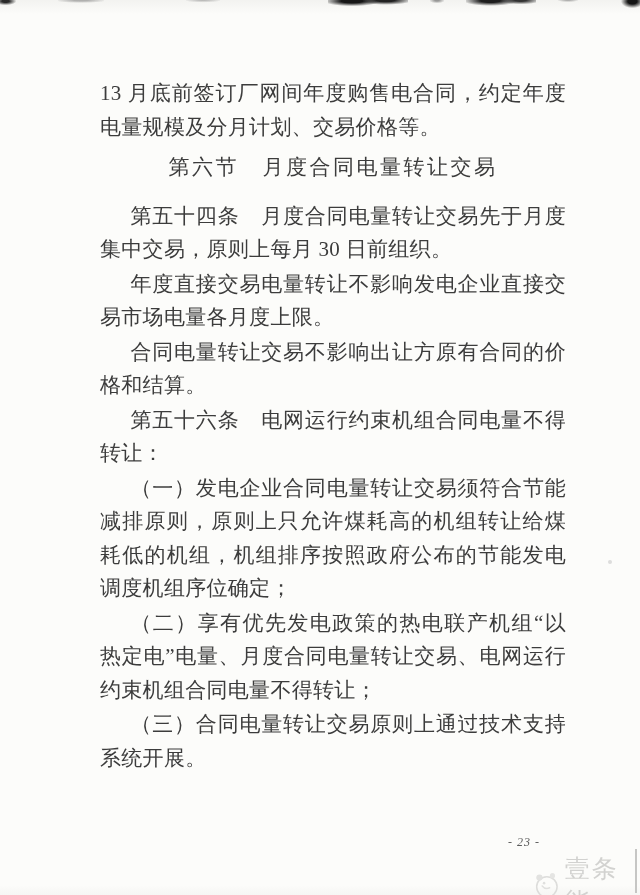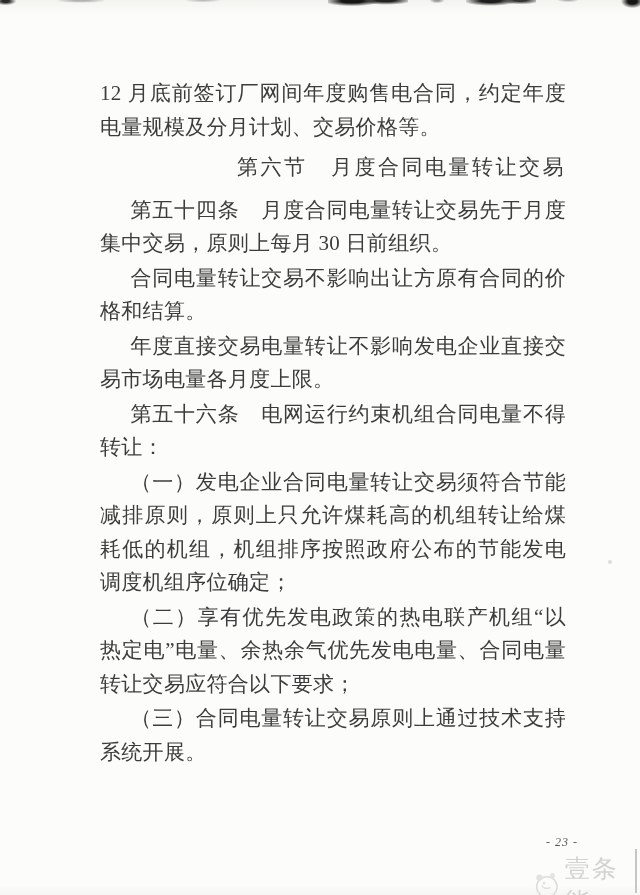--- a/index.html
+++ b/index.html
@@ -19,22 +19,22 @@
   
   .doc-body{
     position:absolute;left:100px;top:77px;width:466px;
     font-size:21px;line-height:33.5px;color:#3c3c3c;
     text-align:justify;letter-spacing:0.3px;
   }
   .doc-body p{margin:0 0 1px 0;}
   p.para{text-indent:1.45em;}
   p.para-cont{text-indent:0;}
   h2.section-heading{
-    margin:7px 0 9px 0;font-size:21px;font-weight:400;
-    text-align:right;letter-spacing:2.5px;color:#3c3c3c;text-indent:0;
+    margin:7px 0 15px 0;font-size:21px;font-weight:400;
+    text-align:center;letter-spacing:2.5px;color:#3c3c3c;text-indent:0;
   }
   
   .smudge{position:absolute;filter:blur(.6px);}
   .sm1{left:-4px;top:0;width:24px;height:6px;
     background:radial-gradient(ellipse 60% 90% at 40% 20%,#2a2a2a 25%,rgba(42,42,42,0) 75%);}
   .sm2{left:58px;top:0;width:46px;height:4px;
     background:radial-gradient(ellipse 70% 80% at 50% 10%,rgba(120,120,120,.55) 20%,rgba(120,120,120,0) 80%);}
   .sm3{left:186px;top:0;width:34px;height:4px;
     background:radial-gradient(ellipse 70% 80% at 50% 0%,rgba(130,130,130,.5) 15%,rgba(130,130,130,0) 80%);}
   .sm4{left:328px;top:0;width:80px;height:7px;
@@ -52,21 +52,21 @@
   .sm8{left:618px;top:0;width:24px;height:9px;
     background:radial-gradient(ellipse 60% 95% at 60% 15%,#151515 32%,rgba(21,21,21,0) 80%);}
   
   .speck{position:absolute;border-radius:50%;}
   .sp1{left:349px;top:242px;width:3px;height:3px;background:rgba(120,120,120,.55);}
   .sp2{left:411px;top:241px;width:3px;height:3px;background:rgba(130,130,130,.5);}
   .sp3{left:608px;top:560px;width:4px;height:4px;background:rgba(190,190,190,.5);}
   
   .page-number{
     position:absolute;left:508px;top:835px;width:70px;
-    font-size:12px;color:#5a5a5a;letter-spacing:1px;text-align:right;font-style:italic;
+    font-size:12px;color:#5a5a5a;letter-spacing:1px;text-align:left;font-style:italic;
   }
   .watermark{
     position:absolute;left:532px;top:852px;display:flex;align-items:center;
     color:#d2d2d0;
   }
   .watermark-logo{width:32px;height:32px;margin-right:3px;opacity:.85;}
   .watermark-text{
     font-size:25px;letter-spacing:2px;color:#d2d2d0;
     font-family:"Liberation Sans","DejaVu Sans",sans-serif;
   }
@@ -86,28 +86,28 @@
 <div class="smudge sm5"></div>
 <div class="smudge sm6"></div>
 <div class="smudge sm7"></div>
 <div class="smudge sm8"></div>
 
 <div class="speck sp1"></div>
 <div class="speck sp2"></div>
 <div class="speck sp3"></div>
 
 <div class="doc-body">
-  <p class="para-cont">12 月底前签订厂网间年度购售电合同，约定年度电量规模及分月计划、交易价格等。</p>
+  <p class="para-cont">13 月底前签订厂网间年度购售电合同，约定年度电量规模及分月计划、交易价格等。</p>
   <h2 class="section-heading">第六节　月度合同电量转让交易</h2>
   <p class="para">第五十四条　月度合同电量转让交易先于月度集中交易，原则上每月 30 日前组织。</p>
+  <p class="para">年度直接交易电量转让不影响发电企业直接交易市场电量各月度上限。</p>
   <p class="para">合同电量转让交易不影响出让方原有合同的价格和结算。</p>
-  <p class="para">年度直接交易电量转让不影响发电企业直接交易市场电量各月度上限。</p>
   <p class="para">第五十六条　电网运行约束机组合同电量不得转让：</p>
   <p class="para">（一）发电企业合同电量转让交易须符合节能减排原则，原则上只允许煤耗高的机组转让给煤耗低的机组，机组排序按照政府公布的节能发电调度机组序位确定；</p>
-  <p class="para">（二）享有优先发电政策的热电联产机组“以热定电”电量、余热余气优先发电电量、合同电量转让交易应符合以下要求；</p>
+  <p class="para">（二）享有优先发电政策的热电联产机组“以热定电”电量、月度合同电量转让交易、电网运行约束机组合同电量不得转让；</p>
   <p class="para">（三）合同电量转让交易原则上通过技术支持系统开展。</p>
 
 </div>
 
 <div class="page-number">- 23 -</div>
 
 <div class="watermark">
   <svg class="watermark-logo" viewBox="0 0 32 32">
     <circle cx="16" cy="18" r="11" fill="none" stroke="#d8d8d6" stroke-width="1.6"></circle>
     <circle cx="8" cy="8" r="3.4" fill="#dededc"></circle>

